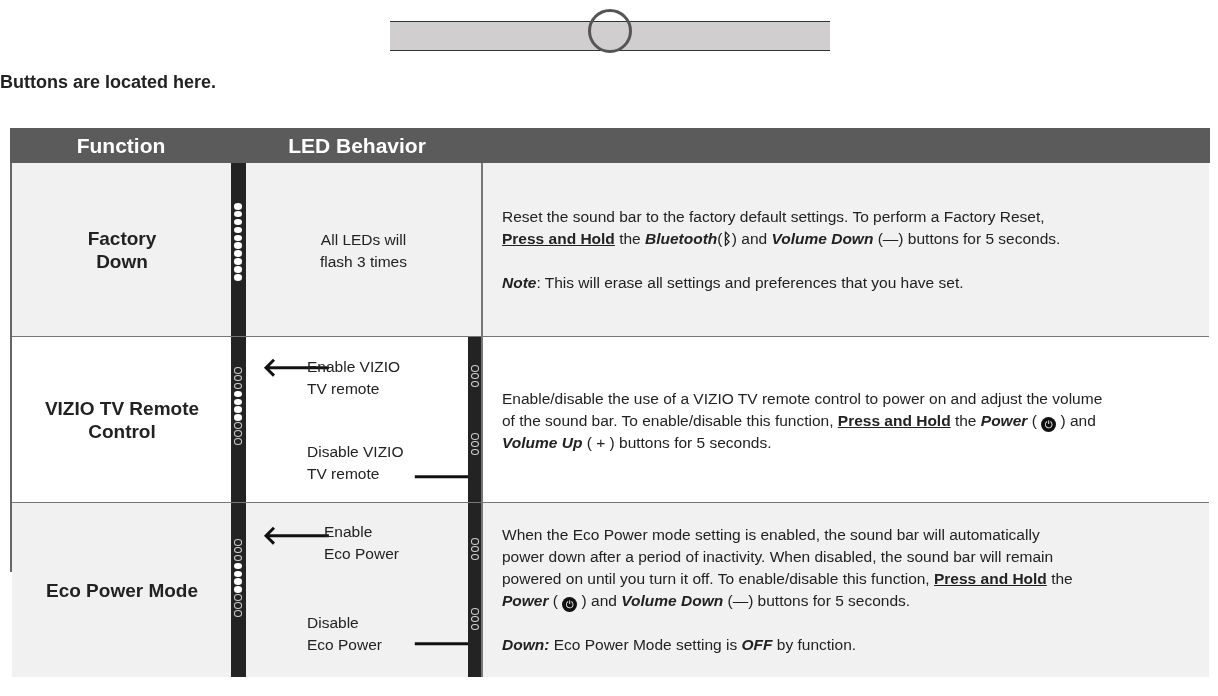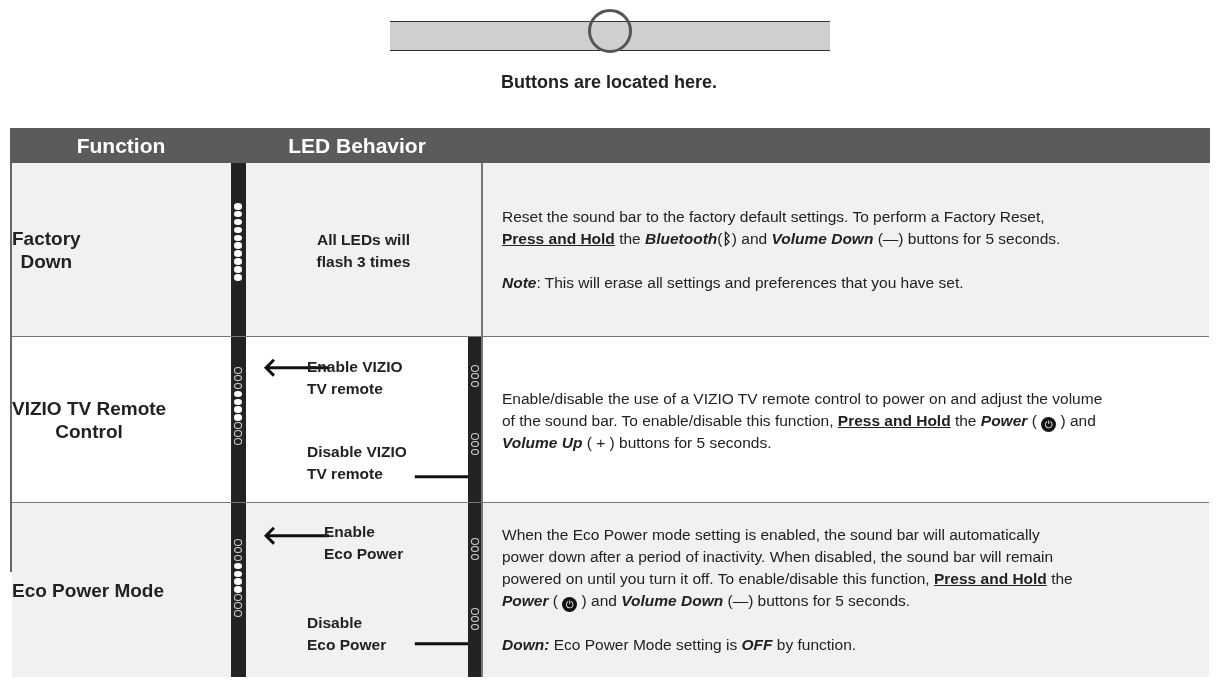--- a/index.html
+++ b/index.html
@@ -3,52 +3,52 @@
 <meta charset="utf-8">
 <style>
   * { box-sizing: border-box; margin: 0; padding: 0; }
   html, body { width: 1218px; height: 696px; background: #ffffff; overflow: hidden; }
   body { position: relative; font-family: "Liberation Sans", sans-serif; color: #222; }
 
   .soundbar { position: absolute; left: 390px; top: 21px; width: 440px; height: 30px;
     background: #d0cece; border-top: 1.5px solid #333; border-bottom: 1.5px solid #333; }
   .soundbar-btn { position: absolute; left: 588px; top: 9px; width: 44px; height: 44px;
     border: 3px solid #555; border-radius: 50%; background: transparent; }
-  .caption { position: absolute; left: 0; width: 1218px; top: 72px; text-align: center;
+  .caption { position: absolute; left: 0; width: 1218px; top: 72px; text-align: left;
     font-weight: bold; font-size: 18px; color: #222; }
 
   .table { position: absolute; left: 10px; top: 128px; width: 1199px; height: 444px;
     border: 2px solid #666; border-top: none; }
   .thead { position: absolute; left: -2px; top: 0; width: 1200px; height: 35px; background: #5b5b5b; }
   .th { position: absolute; top: 0; height: 35px; line-height: 36px; text-align: center;
     color: #fff; font-weight: bold; font-size: 21px; }
   .th-func { left: 0; width: 222px; }
   .th-led { left: 222px; width: 250px; }
   .th-desc { left: 472px; width: 728px; }
 
   .row { position: absolute; left: 0; width: 1197px; }
   .row.gray { background: #f1f1f1; }
   .row.white { background: #ffffff; }
   .row-1 { top: 35px; height: 174px; border-bottom: 1.5px solid #777; }
   .row-2 { top: 209px; height: 166px; border-bottom: 1.5px solid #777; }
   .row-3 { top: 375px; height: 174px; }
 
   .func { position: absolute; left: 0; width: 220px; top: 0; height: 100%;
-    display: flex; align-items: center; text-align: center;
+    display: flex; align-items: center; justify-content: center; text-align: center;
     font-weight: bold; font-size: 19px; line-height: 23px; color: #222; }
   .desc-divider { position: absolute; left: 469px; top: 0; width: 1.5px; height: 100%; background: #777; }
 
   .ledbar { position: absolute; width: 15px; background: #232323; }
   .ledbar-left { left: 219px; top: 0; height: 100%; }
   .dots { position: absolute; left: 3px; width: 9px; display: flex; flex-direction: column; gap: 1.4px; }
   .dot { width: 8px; height: 6.5px; border-radius: 50%; }
   .dot.on { background: #ffffff; }
   .dot.off { border: 1px solid #cfcfcf; background: transparent; }
 
-  .led-text { position: absolute; font-size: 15.5px; line-height: 22px; color: #222; font-weight: bold; }
+  .led-text { position: absolute; font-size: 15.5px; line-height: 22px; color: #222; }
   .led-center { left: 234px; width: 235px; text-align: center; }
   .arrow { position: absolute; font-size: 26px; line-height: 20px; color: #111; font-weight: bold; }
 
   .desc { position: absolute; left: 490px; width: 700px; font-size: 15.5px; line-height: 22px; color: #222; }
   .desc b { font-weight: bold; font-style: italic; }
   .desc u { text-decoration: underline; font-weight: bold; }
   .icon-bt { display: inline-block; font-weight: bold; }
   .icon-power { display: inline-block; width: 15px; height: 15px; border-radius: 50%;
     background: #111; color: #fff; font-size: 10px; line-height: 15px; text-align: center; vertical-align: -2px; }
 </style>

